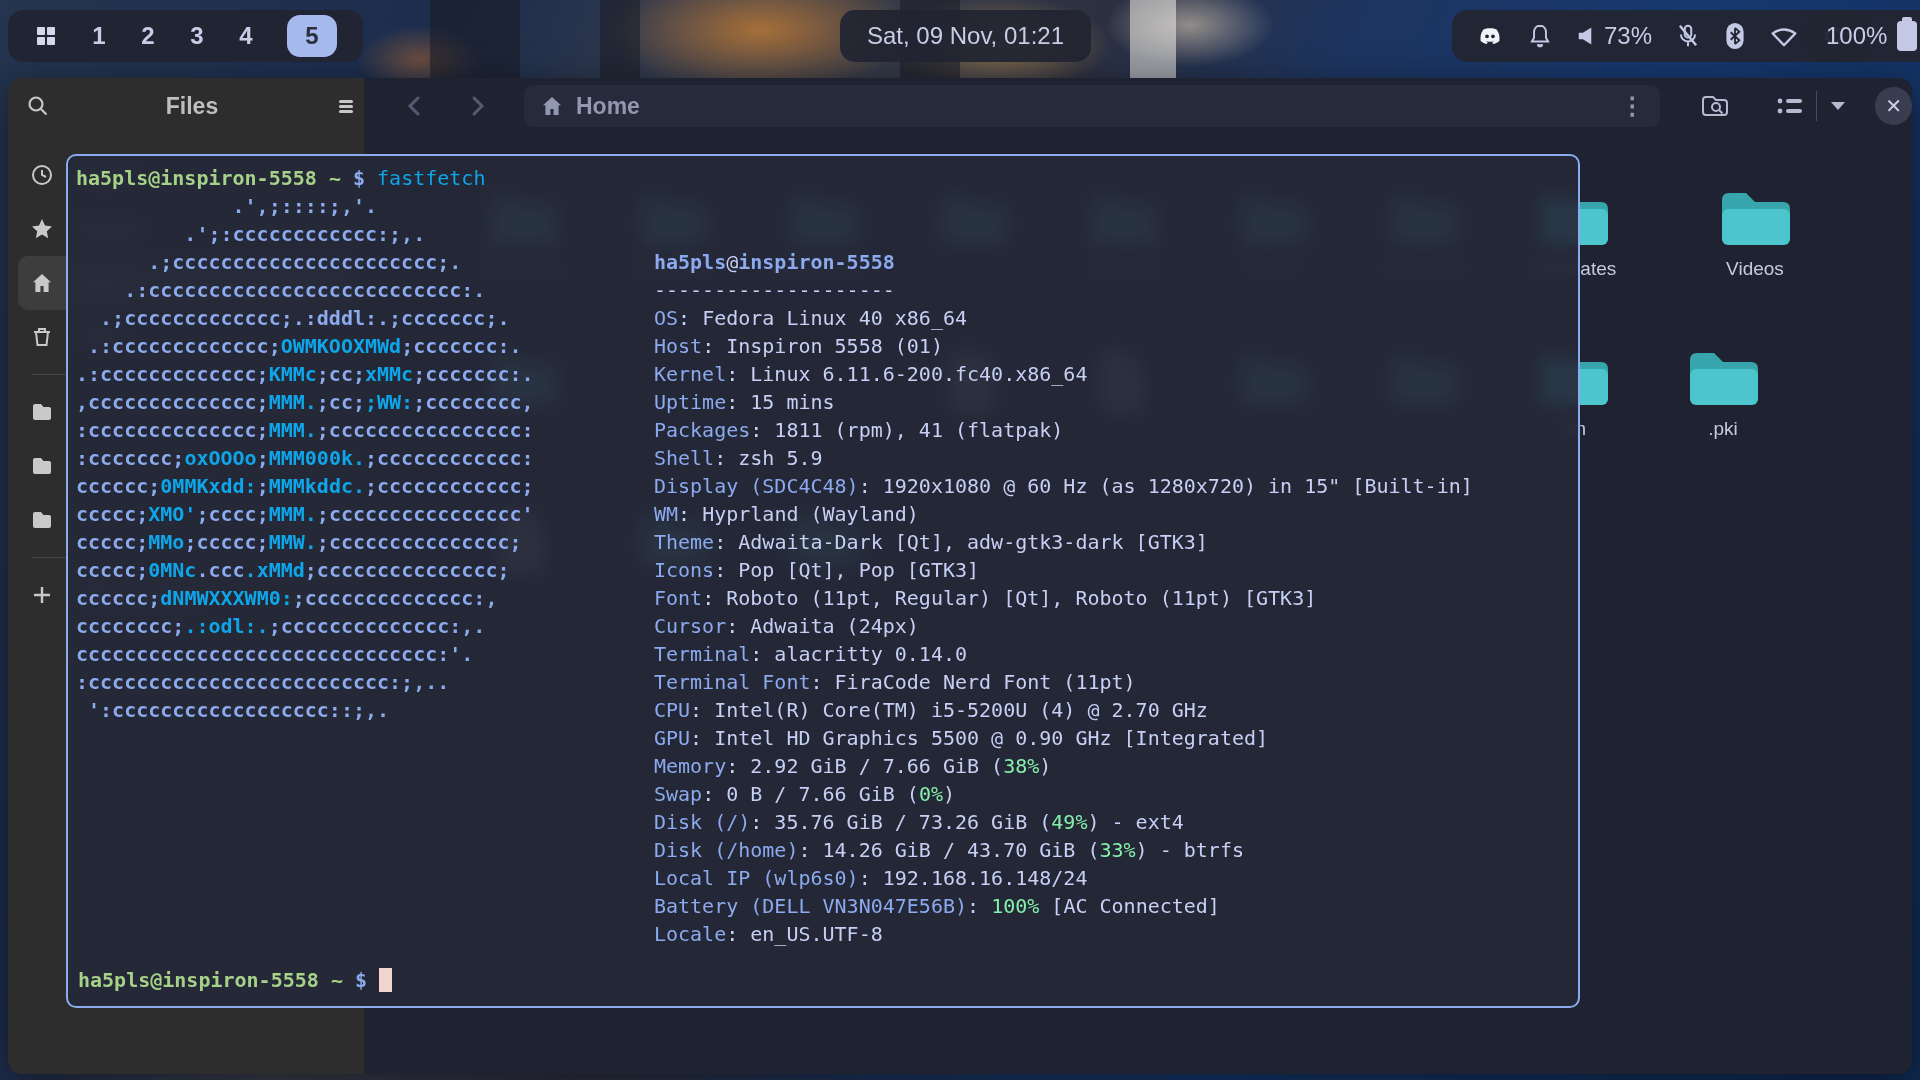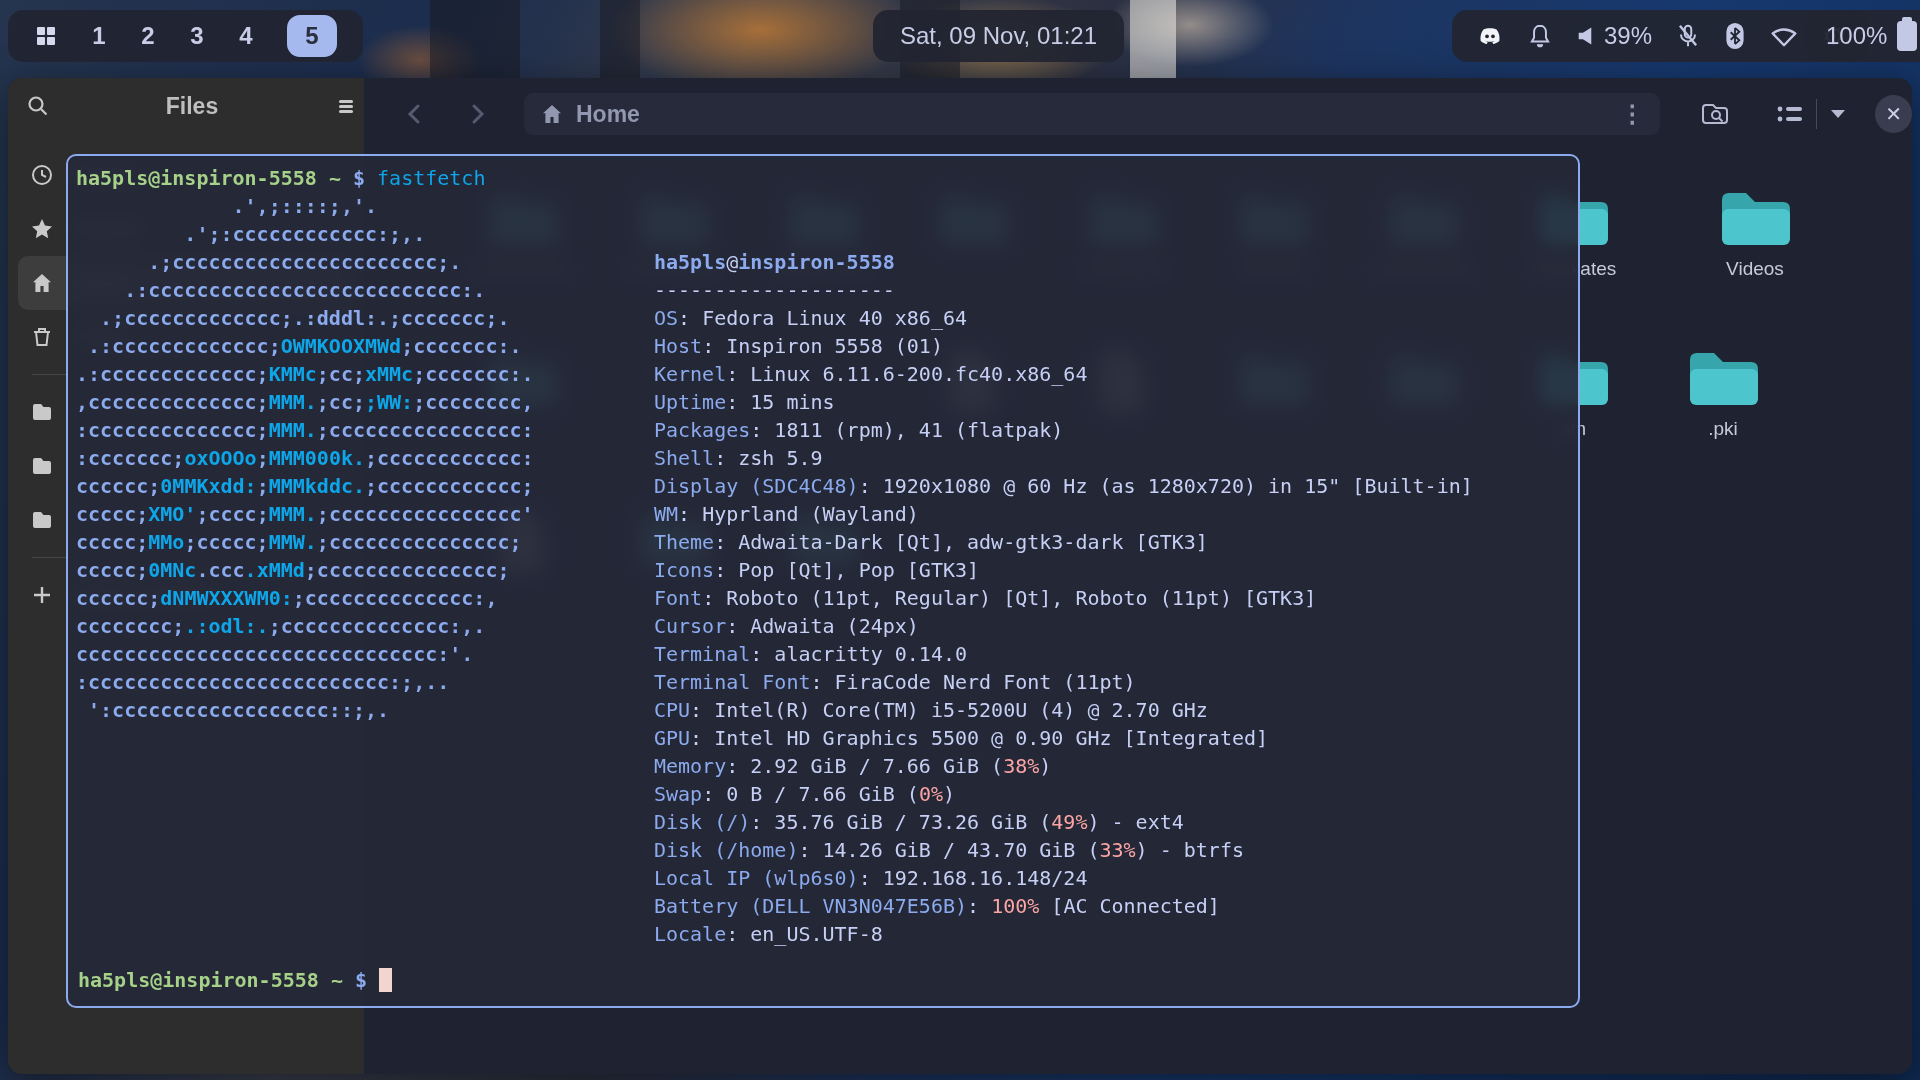--- a/index.html
+++ b/index.html
@@ -13,39 +13,39 @@
       radial-gradient(90px 50px at 420px 60px, rgba(255,140,40,.35), rgba(255,140,40,0) 70%),
       linear-gradient(115deg,#25354f 0,#1b2c4d 420px,#3a3f4d 700px,#2c3040 1000px,#1d3561 1250px,#16386e 1550px,#102a52 100%);}
   .wallpaper .struct{position:absolute;top:0;height:78px;background:rgba(25,28,36,.55);}
   
   .topbar{position:absolute;left:0;top:0;width:1920px;height:72px;z-index:30;}
   .pill{position:absolute;top:10px;height:52px;background:rgba(34,37,50,.95);border-radius:15px;
     display:flex;align-items:center;color:#c7cde6;font-size:24px;}
   .pill-left{left:8px;padding:0 26px;gap:33px;}
   .ws{color:#c7cde6;font-weight:bold;min-width:16px;text-align:center;cursor:default;}
   .ws.active{background:#a5b9ef;color:#2b2f3e;width:50px;height:42px;line-height:42px;border-radius:13px;}
-  .pill-date{left:873px;padding:0 27px;font-size:24px;}
+  .pill-date{left:840px;padding:0 27px;font-size:24px;}
   .pill-tray{left:1452px;padding:0 24px;gap:24px;}
   .pill-batt{left:1806px;padding:0 20px;gap:10px;}
   .tray-ic{display:flex;align-items:center;color:#c3c9e4;}
   .gear-glyph{font-size:26px;color:#c3c9e4;line-height:1;}
   .batt-body{width:20px;height:30px;border-radius:4px;background:#c3c9e4;position:relative;}
   .batt-body:before{content:"";position:absolute;top:-4px;left:5px;width:10px;height:4px;border-radius:2px 2px 0 0;background:#c3c9e4;}
   
   .files{position:absolute;left:8px;top:78px;width:1904px;height:996px;border-radius:14px;
     background:#1f2231;overflow:hidden;z-index:5;box-shadow:0 10px 40px rgba(0,0,0,.5);}
   .sidebar{position:absolute;left:0;top:0;width:356px;height:100%;background:#2d2d2d;}
   .side-head{height:56px;display:flex;align-items:center;padding:0 6px;color:#c8c8c8;margin-left:12px;}
   .side-title{flex:1;text-align:center;font-size:23px;font-weight:bold;color:#bfbfbf;}
   .side-list{position:absolute;top:70px;left:10px;right:10px;}
   .srow{height:54px;display:flex;align-items:center;gap:22px;padding:0 12px;border-radius:10px;color:#c9c9c9;}
   .srow.active{background:#3d3d3d;}
   .srow .slabel{font-size:19px;color:#cfcfcf;filter:blur(2px);opacity:.8;}
   .sdiv{height:1px;background:#454545;margin:10px 14px;}
-  .main-head{position:absolute;left:356px;top:8px;right:0;height:56px;display:flex;align-items:center;}
+  .main-head{position:absolute;left:356px;top:0;right:0;height:56px;display:flex;align-items:center;}
   .chev{color:#565a70;margin-left:40px;}
   .crumb{margin-left:36px;width:1140px;height:42px;background:#272a3b;border-radius:9px;
     display:flex;align-items:center;padding:0 16px;color:#9298b0;font-size:23px;font-weight:bold;gap:12px;}
   .crumb .sp{flex:1;}
   .kebab{color:#9298b0;font-size:24px;font-weight:bold;}
   .hact{margin-left:40px;color:#b4bad2;display:flex;align-items:center;}
   .vdiv{width:1px;height:30px;background:#454a5e;margin:0 12px;}
   .closebtn{width:38px;height:38px;border-radius:50%;background:#3a3d4f;color:#ccd1e6;
     display:flex;align-items:center;justify-content:center;font-size:20px;margin-left:28px;}
   .content{position:absolute;left:356px;top:56px;right:0;bottom:0;}
@@ -63,21 +63,21 @@
   .pg{color:#a6d189;font-weight:bold;}
   .pb{color:#8caaee;font-weight:bold;}
   .pv{color:#0ea5e9;}
   .ff{display:flex;align-items:flex-start;}
   .art{margin:0;white-space:pre;font-weight:bold;width:38ch;}
   .a-b{color:#8caaee;}
   .a-w{color:#0ea5e9;}
   .finfo{margin-left:10ch;white-space:pre;}
   .fl{color:#8caaee;font-weight:normal;}
   .fv{color:#c6d0f5;}
-  .fg{color:#fca5a5;}
+  .fg{color:#86efac;}
   .ft{color:#8caaee;font-weight:bold;}
   .pal{margin-top:28px;}
   .prompt2{position:absolute;left:10px;bottom:12px;white-space:pre;}
   .cursor{display:inline-block;width:13px;height:24px;background:#f2d5cf;vertical-align:text-bottom;}
   svg{display:block;}
 </style>
 </head>
 <body>
 
 <div class="wallpaper">
@@ -367,21 +367,21 @@
       <svg width="24" height="26" viewBox="0 0 22 24" fill="none" stroke="#c3c9e4" stroke-width="1.8">
           <path d="M11 2.5c-3.8 0-5.5 3-5.5 6v5l-2 3.5h15l-2-3.5v-5c0-3-1.7-6-5.5-6z"></path>
           <path d="M9 19.5a2 2 0 0 0 4 0" fill="#c3c9e4"></path>
         </svg>
     </span>
     <span class="tray-ic">
       <svg width="18" height="22" viewBox="0 0 16 21">
           <path d="M14 2.5 L6 7.5 H2 V13.5 H6 L14 18.5 Z" fill="#c3c9e4"></path>
         </svg>
     </span>
-    <span style="margin-left:-14px;">39%</span>
+    <span style="margin-left:-14px;">73%</span>
     <span class="tray-ic">
       <svg width="24" height="26" viewBox="0 0 22 24" fill="none" stroke="#c3c9e4" stroke-width="1.8">
           <rect x="8" y="2.5" width="6" height="11" rx="3"></rect>
           <path d="M4.5 10.5a6.5 6.5 0 0 0 13 0M11 17.5v4"></path>
           <path d="M3.5 2.5l15 18" stroke-width="2.2"></path>
         </svg>
     </span>
     <span class="tray-ic">
       <svg width="22" height="28" viewBox="0 0 20 26">
           <rect x="2" y="1" width="16" height="24" rx="8" fill="#c3c9e4"></rect>

